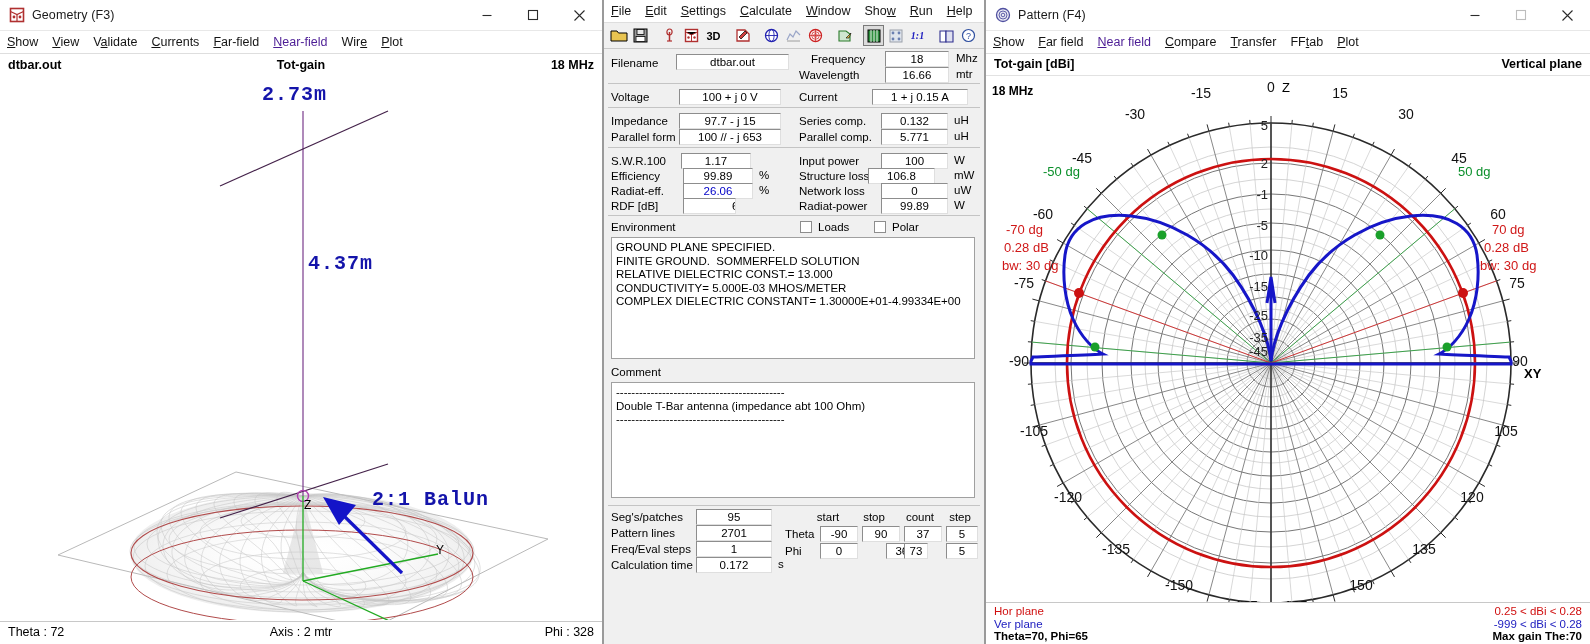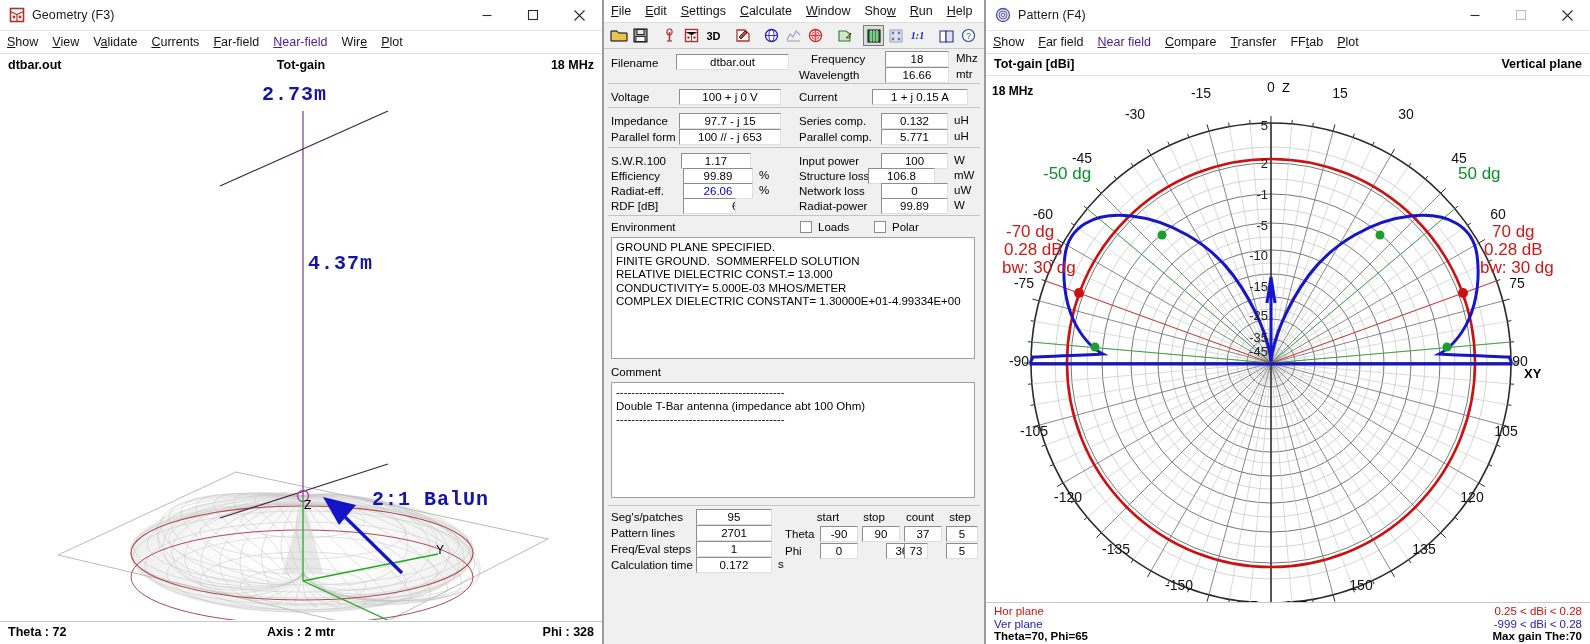--- a/index.html
+++ b/index.html
@@ -78,21 +78,21 @@
     padding: 0 8px;
     position: relative;
   }
   .geo-infobar .left { position:absolute; left: 8px; }
   .geo-infobar .mid  { position:absolute; left: 0; right:0; text-align: center; }
   .geo-infobar .right{ position:absolute; right: 8px; }
   .geo-canvas { flex: 1 1 auto; position: relative; overflow: hidden; }
   .geo-statusbar {
     height: 23px; flex: 0 0 23px;
     position: relative;
-    font-size: 12.5px; font-weight: bold; color: #000;
+    font-size: 12.5px; font-weight: normal; color: #000;
     border-top: 1px solid #c8c8c8;
   }
   .geo-statusbar .s-left  { position:absolute; left: 8px;  top: 3px; }
   .geo-statusbar .s-mid   { position:absolute; left: 0; right:0; top:3px; text-align:center;}
   .geo-statusbar .s-right { position:absolute; right: 8px; top: 3px; }
   .geo-label {
     position: absolute;
     color: #1414aa;
     font-family: "Liberation Mono", monospace;
     font-size: 20px;
@@ -184,21 +184,21 @@
   .pat-statusbar {
     height: 42px; flex: 0 0 42px;
     position: relative;
     font-size: 11.5px;
     border-top: 1px solid #c8c8c8;
   }
   .ps { position: absolute; white-space: nowrap; }
   .ps.red  { color: #d01010; }
   .ps.blue { color: #2020c0; }
   .ps.bold { font-weight: bold; color: #000; }
-  .pat-ann { position:absolute; white-space:nowrap; font-size:17px; }
+  .pat-ann { position:absolute; white-space:nowrap; font-size:13px; }
   .pat-ann.red { color:#d01818; }
   .pat-ann.green { color:#0a8f2a; }
   .pat-ann.bk { color:#000; font-size:13px; }
   .pat-ann.freq { color:#000; font-size:12px; font-weight:bold;}
 </style>
 </head>
 <body>
 
 <div id="root">
 

